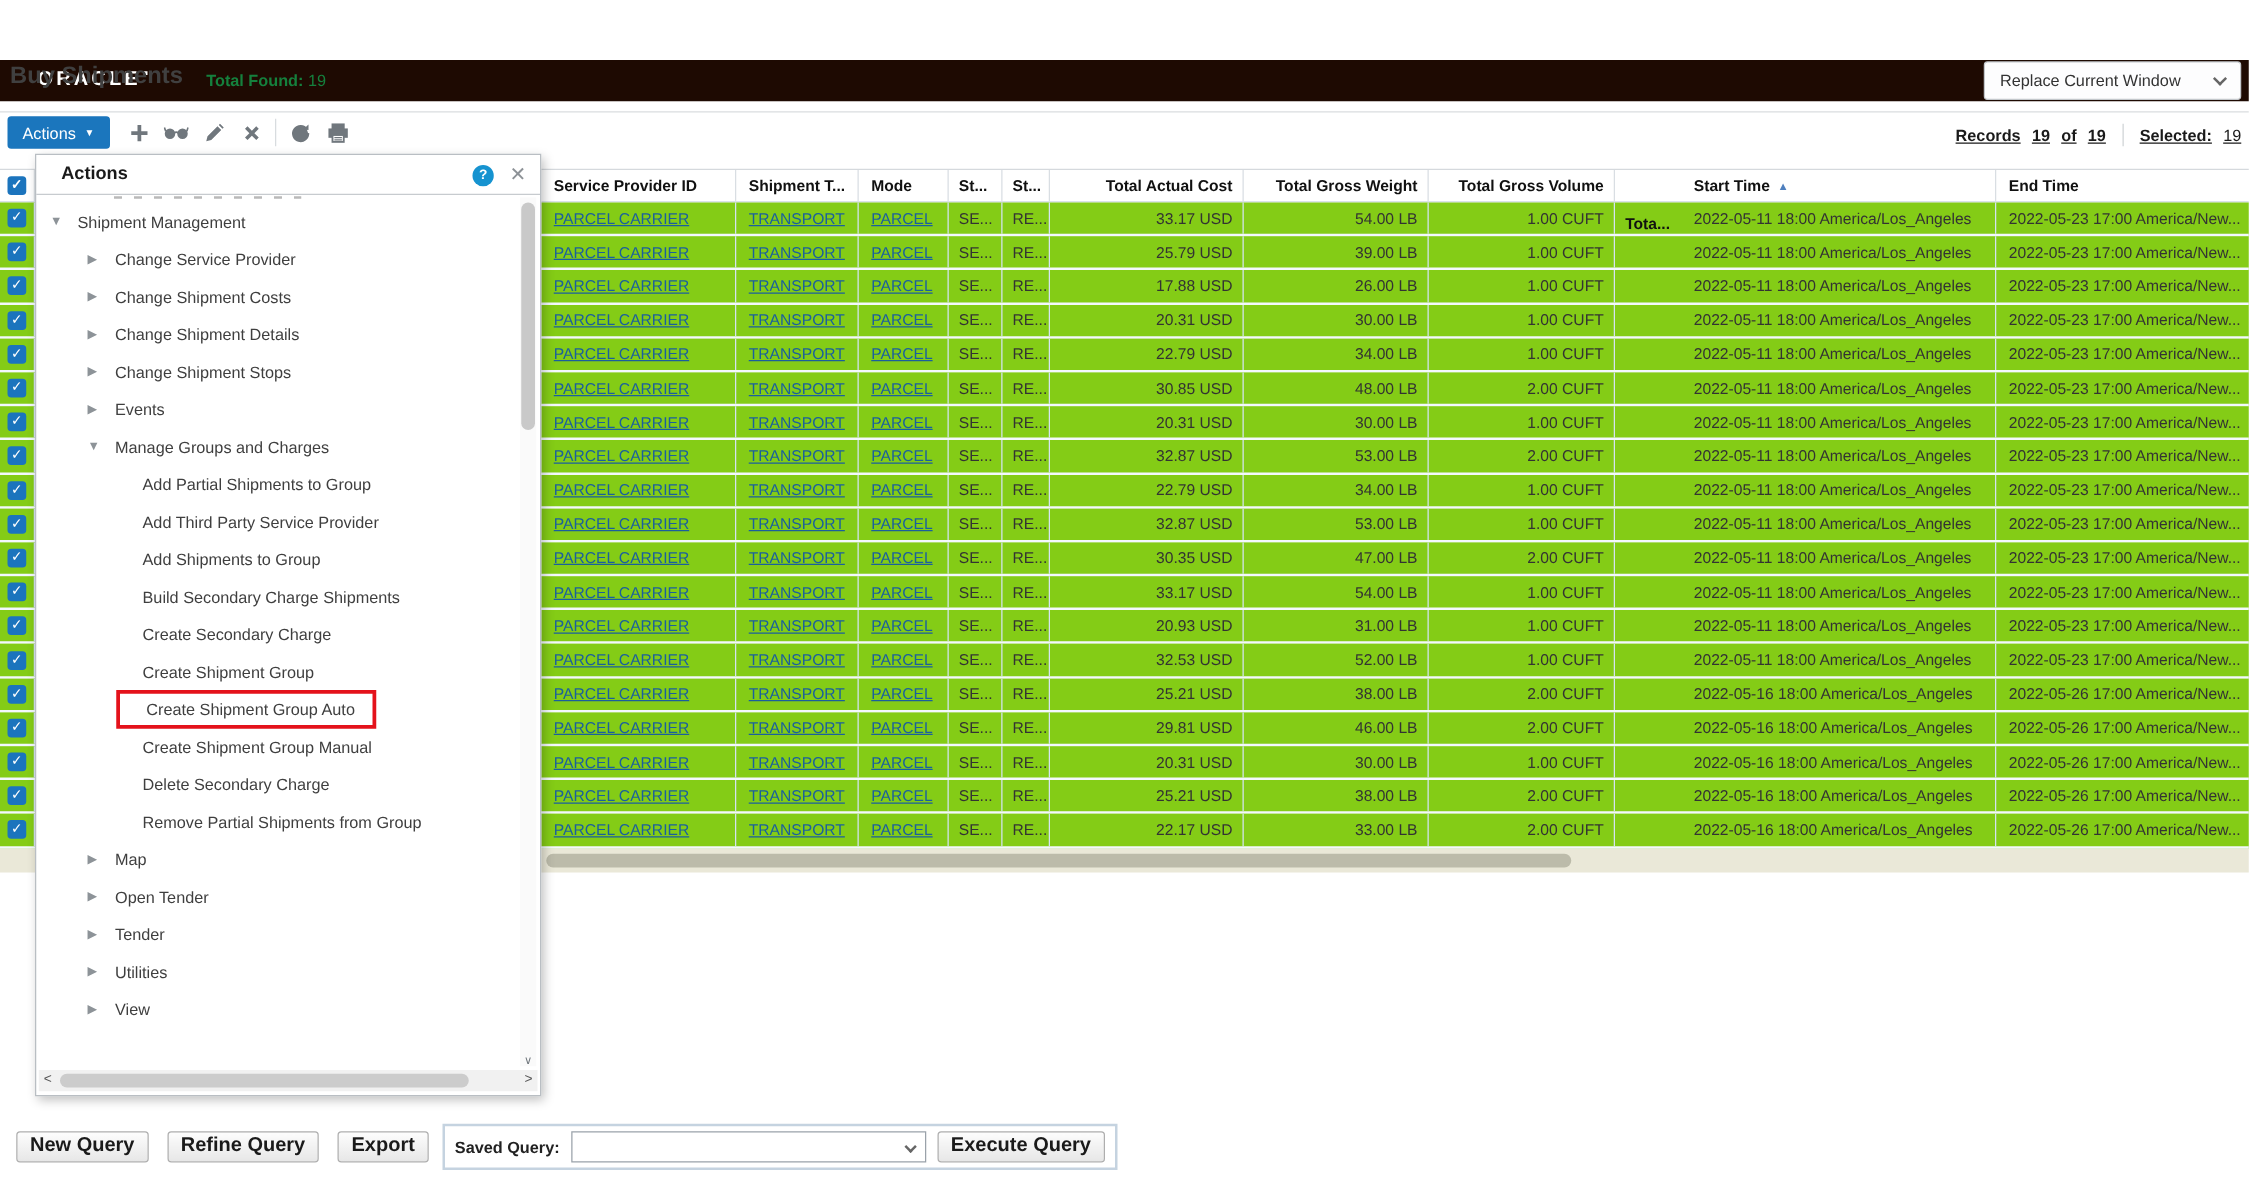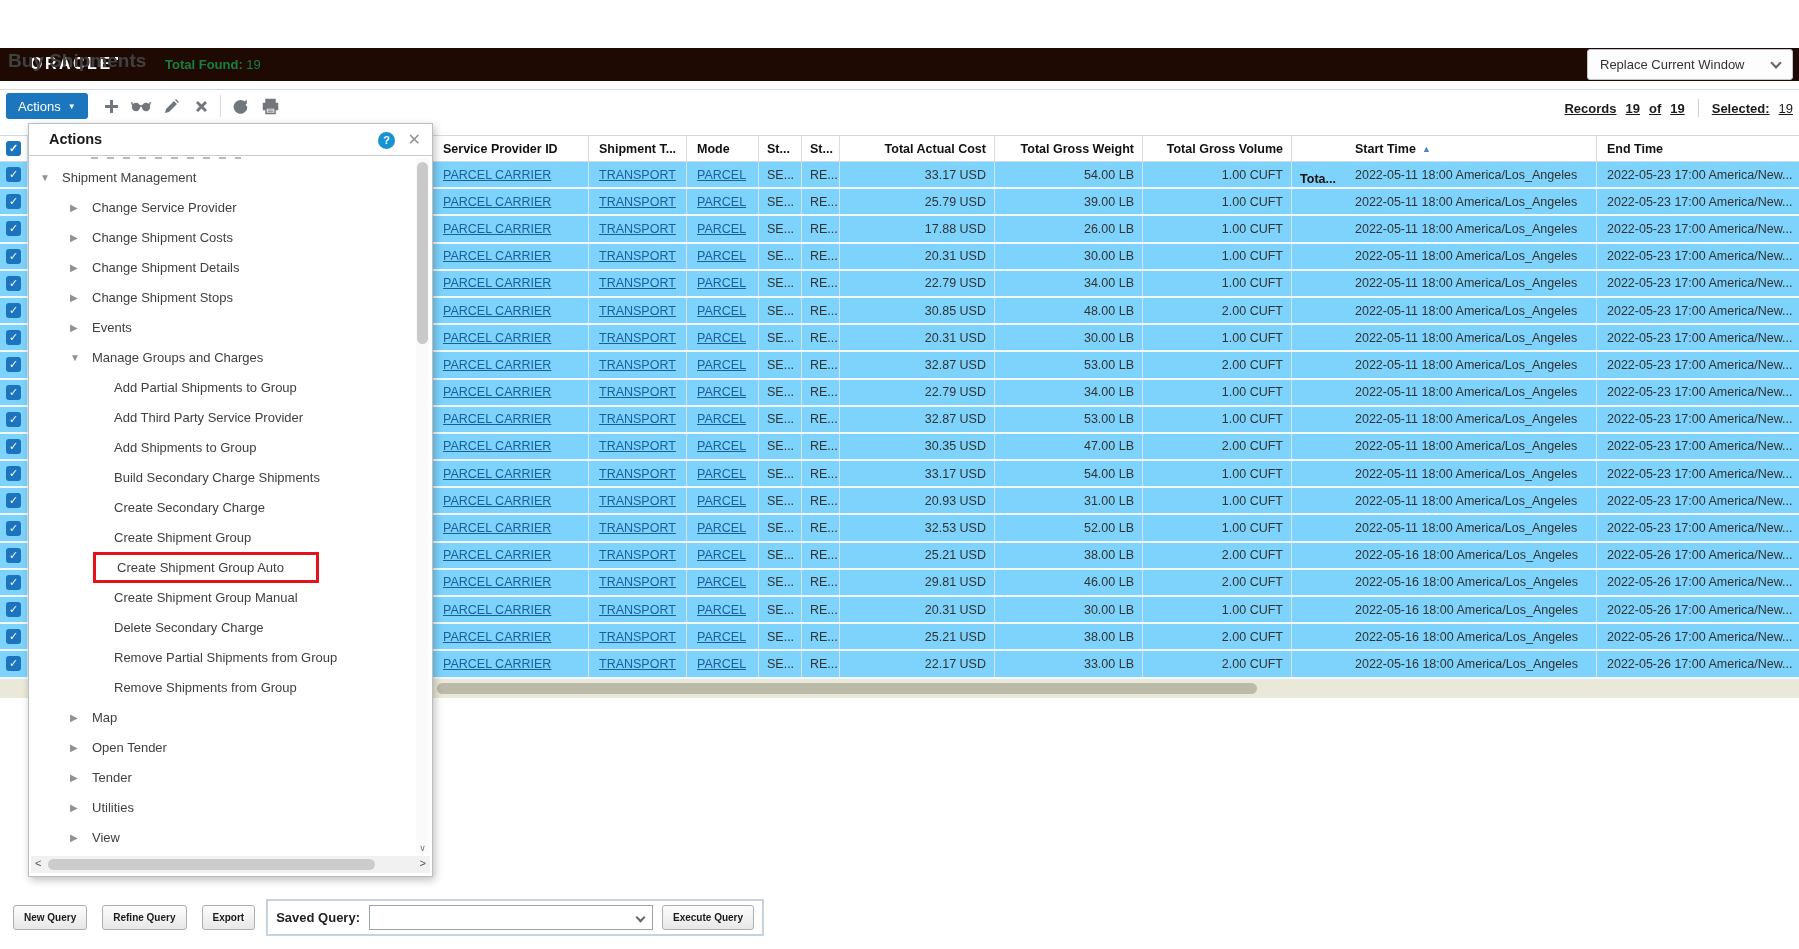--- a/index.html
+++ b/index.html
@@ -39,21 +39,21 @@
   .records-box { position:absolute; top:99px; right:6px; display:flex; align-items:center;
             gap:9px; font-size:13px; color:#1a1a1a;text-decoration:underline; }
   .records-box b { font-weight:bold; }
   .rec-sep { width:1px; height:18px; background:#cfd3d6; margin:0 4px; }
 
   
   .table { position:absolute; top:135px; left:0; width:1799px; font-size:12.5px; }
   .thead { display:flex; height:27px; background:#fff; border-top:1px solid #d5d9dd;
             border-bottom:1px solid #cfd9e2; font-weight:bold; color:#111; }
   .thead .cell { border-right:1px solid #d9dee3; display:flex; align-items:center; cursor:pointer; }
-  .trow { display:flex; height:27.2px; background:#7dd3fc; border-bottom:2px solid #f3f8fd; }
+  .trow { display:flex; height:27.2px; background:#84cc16; border-bottom:2px solid #f3f8fd; }
   .trow .cell { border-right:1px solid #d4e3f1; display:flex; align-items:center;
             white-space:nowrap; overflow:hidden; }
   .cell { padding-left:10px; }
   .cell.r { justify-content:flex-end; padding-right:8px; padding-left:0; }
   .c0 { width:28px;  padding-left:6px; }
   .c1 { width:405px; padding-left:0; }
   .c2 { width:156px; } .c3 { width:98px; } .c4 { width:72px; }
   .c5 { width:43px; padding-left:8px;} .c6 { width:38px; padding-left:8px; }
   .c7 { width:155px; } .c8 { width:148px; } .c9 { width:149px; } .c10 { width:53px;margin-top:43px; }
   .c11 { width:252px; } .c12 { width:202px; border-right:none !important; }
@@ -78,36 +78,36 @@
         background:#1693d0; color:#fff; font-size:11px; font-weight:bold; text-align:center;
         line-height:17px; cursor:pointer; }
   .close-icon { position:absolute; right:11px; top:6px; color:#8d9297; font-size:16px; cursor:pointer; }
   .popup-list { position:absolute; top:32px; left:0; right:16px; bottom:22px; overflow:hidden; }
   .sliver { height:6px; overflow:hidden; margin:0 0 0 62px; width:150px;
         background:repeating-linear-gradient(90deg,#b9b9b9 0 7px,transparent 7px 16px);
         background-size:100% 2px; background-position:0 1px; background-repeat:no-repeat; }
   .t-item { height:30px; display:flex; align-items:center; font-size:13px; color:#3f3f3f; cursor:pointer; }
   .ind0 { padding-left:11px; } .ind1 { padding-left:41px; } .ind2 { padding-left:85px; }
   .tri { width:22px; color:#8d9398; font-size:10px; flex:none; }
-  .red-box { border:3px solid #e4121b; padding:5px 32px 5px 21px; margin-left:-21px; }
+  .red-box { border:3px solid #e4121b; padding:5px 14px 5px 21px; margin-left:-21px; }
   .pv-scroll { position:absolute; right:3px; top:34px; bottom:23px; width:13px; background:#fafafa; }
   .pv-scroll .thumb { position:absolute; left:1px; right:1px; top:4px; height:182px;
         background:#c9c9c9; border-radius:6px; cursor:pointer; }
   .pv-scroll .down { position:absolute; bottom:0; left:0; width:13px; text-align:center;
         color:#6f767c; font-size:9px; cursor:pointer; }
   .ph-scroll { position:absolute; left:2px; right:2px; bottom:3px; height:17px; background:#f1f1f1; }
   .ph-scroll .arrow { position:absolute; top:1px; color:#555; font-size:11px; cursor:pointer; }
   .ph-scroll .left { left:4px; } .ph-scroll .right { right:4px; }
   .ph-scroll .thumb { position:absolute; left:17px; width:327px; top:3px; height:11px;
         background:#cccccc; border-radius:6px; cursor:pointer; }
 
   
   .querybar { position:absolute; top:897px; left:0; right:0; height:40px; display:flex;
         align-items:center; padding-left:13px; z-index:5; }
-  .qbtn { height:25px; padding:0 10px; font-size:10px; font-weight:bold; color:#1a1a1a;
+  .qbtn { height:25px; padding:0 10px; font-size:16px; font-weight:bold; color:#1a1a1a;
         background:linear-gradient(#fdfdfd,#e7e7e7); border:1px solid #aeaeae; border-radius:3px;
         margin-right:15px; cursor:pointer; font-family:"Liberation Sans",sans-serif; }
   .qgroup { display:flex; align-items:center; border:2px solid #c5d3e0; padding:4px 8px; gap:9px; margin-left:-4px; }
   .qlabel { font-size:13px; font-weight:bold; color:#222; }
   .qselect { width:284px; height:25px; background:#fff; border:1px solid #9aa2aa; position:relative; cursor:pointer; }
   .qselect .chev { right:8px; top:8px; width:7px; height:7px; }
   .qgroup .qbtn { margin-right:0; }
 </style>
 </head>
 <body>
@@ -1029,23 +1029,20 @@
       </div>
       <div class="t-item ind2">
         <span>Create Shipment Group Manual</span>
       </div>
       <div class="t-item ind2">
         <span>Delete Secondary Charge</span>
       </div>
       <div class="t-item ind2">
         <span>Remove Partial Shipments from Group</span>
       </div>
-      <div class="t-item ind2">
-        <span>Remove Shipments from Group</span>
-      </div>
       <div class="t-item ind1">
         <span class="tri">▶</span>
         <span>Map</span>
       </div>
       <div class="t-item ind1">
         <span class="tri">▶</span>
         <span>Open Tender</span>
       </div>
       <div class="t-item ind1">
         <span class="tri">▶</span>

